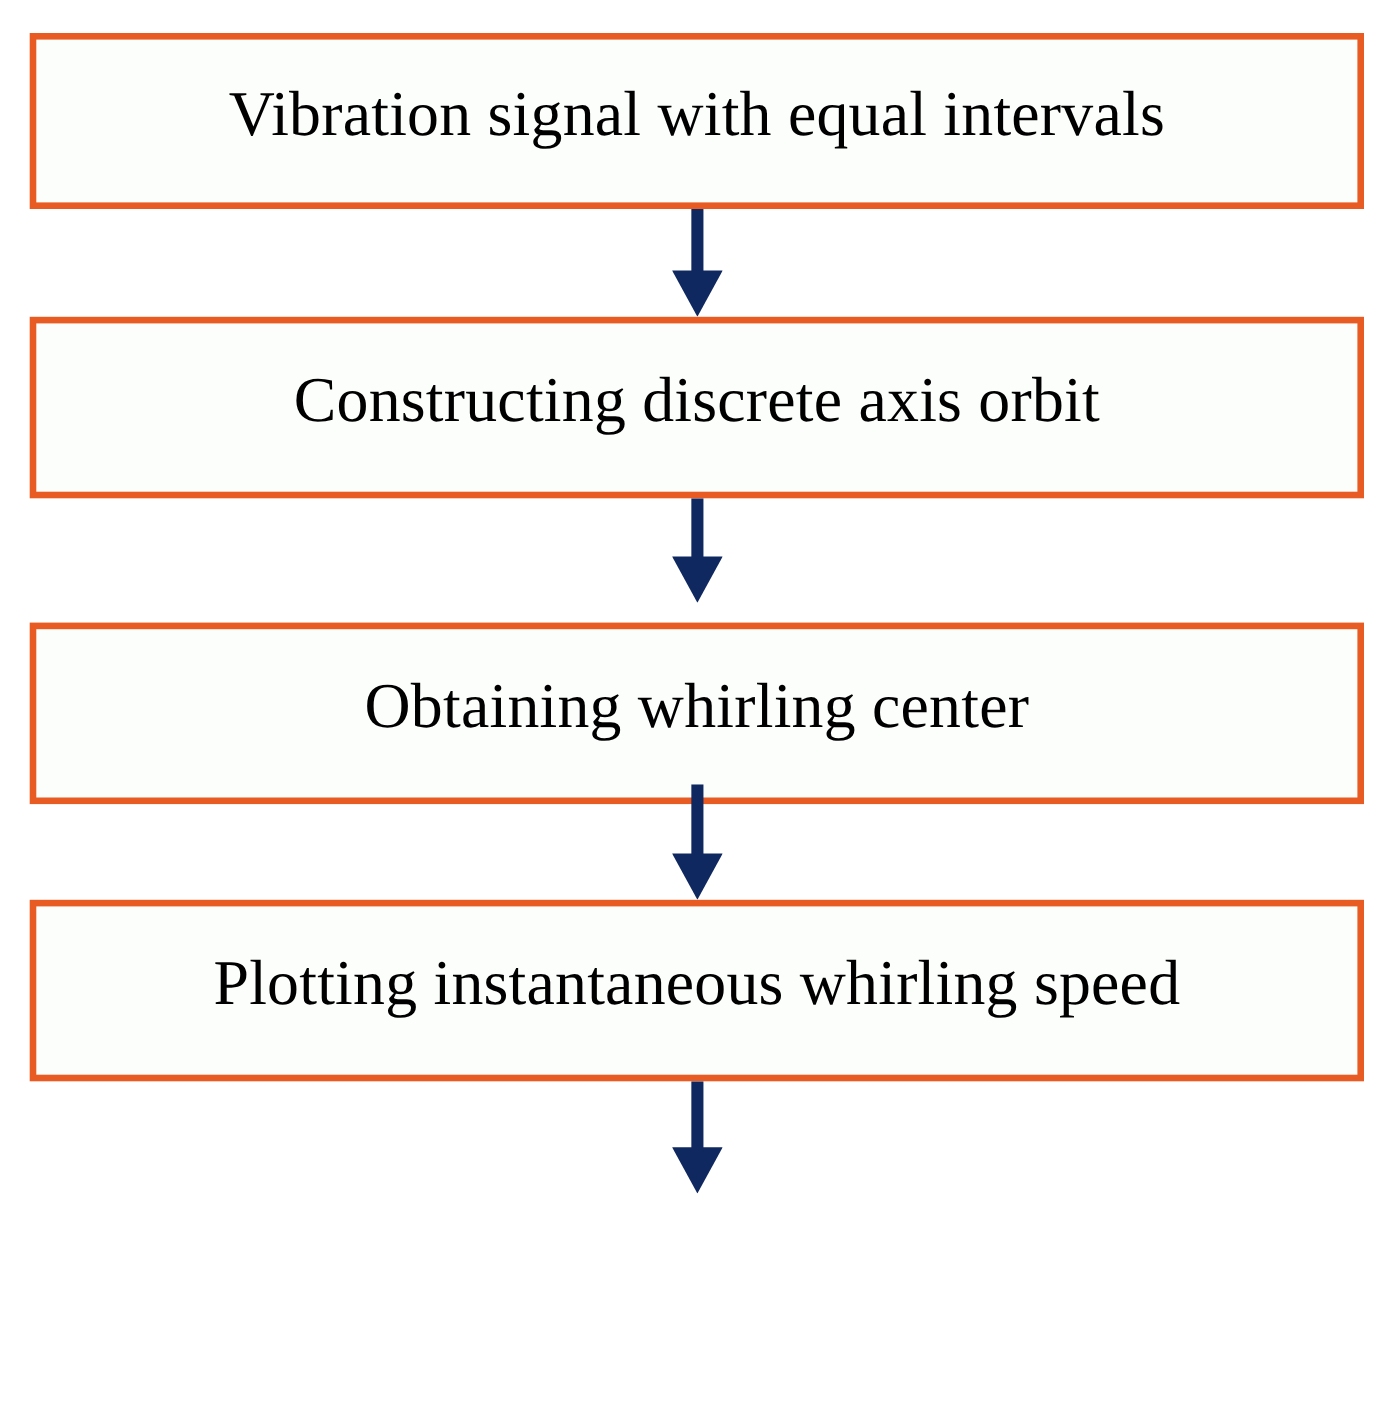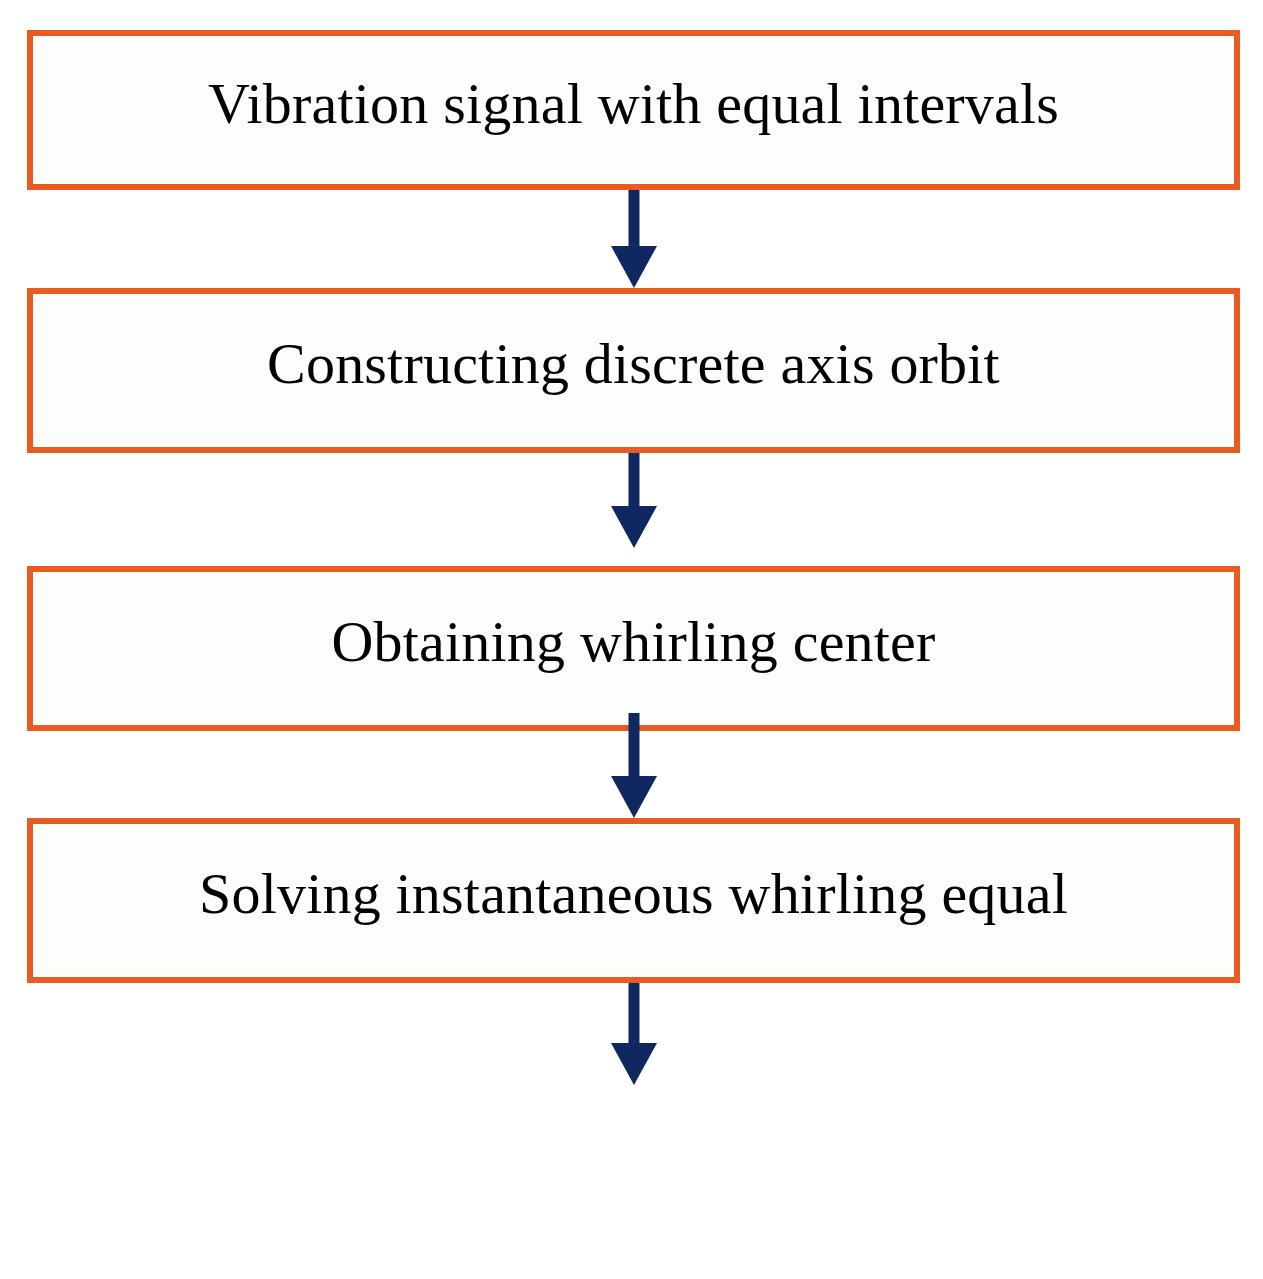--- a/index.html
+++ b/index.html
@@ -90,21 +90,21 @@
   </div>
 
   <div class="connector conn-3">
     <svg viewBox="0 0 46 105" preserveAspectRatio="none">
       <rect x="17.5" y="0" width="11" height="65" fill="#102860"></rect>
       <polygon points="0,63 46,63 23,105" fill="#102860"></polygon>
     </svg>
   </div>
 
   <div class="node-box box-4">
-    <span class="node-label">Solving instantaneous whirling equal</span>
+    <span class="node-label">Plotting instantaneous whirling speed</span>
   </div>
 
   <div class="connector conn-4">
     <svg viewBox="0 0 46 102" preserveAspectRatio="none">
       <rect x="17.5" y="0" width="11" height="62" fill="#102860"></rect>
       <polygon points="0,60 46,60 23,102" fill="#102860"></polygon>
     </svg>
   </div>
 
 

